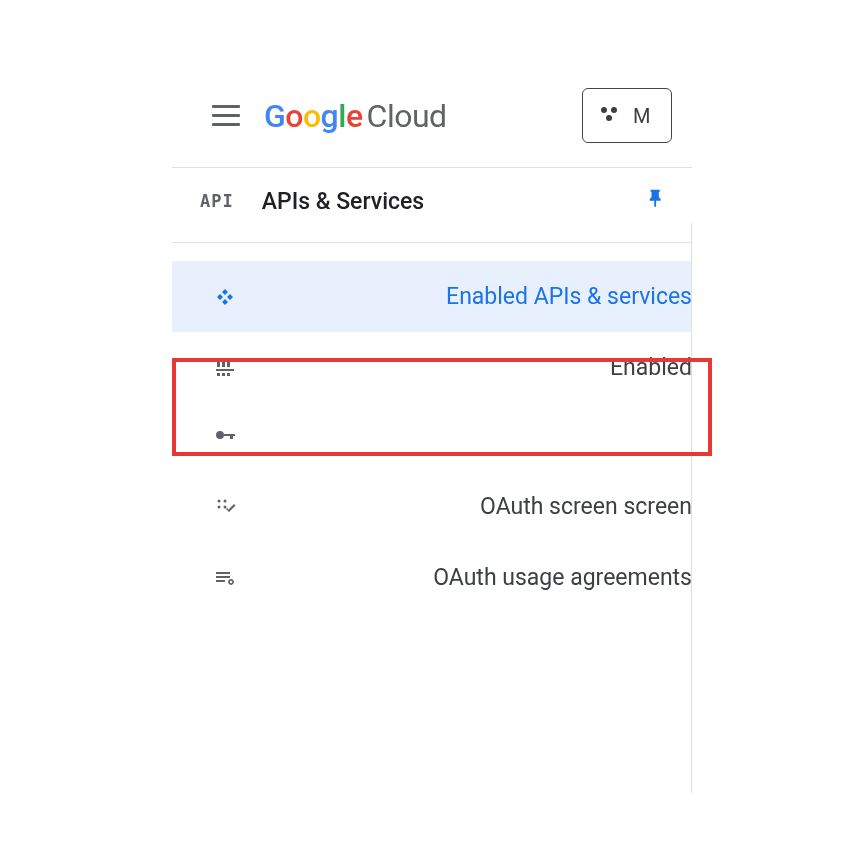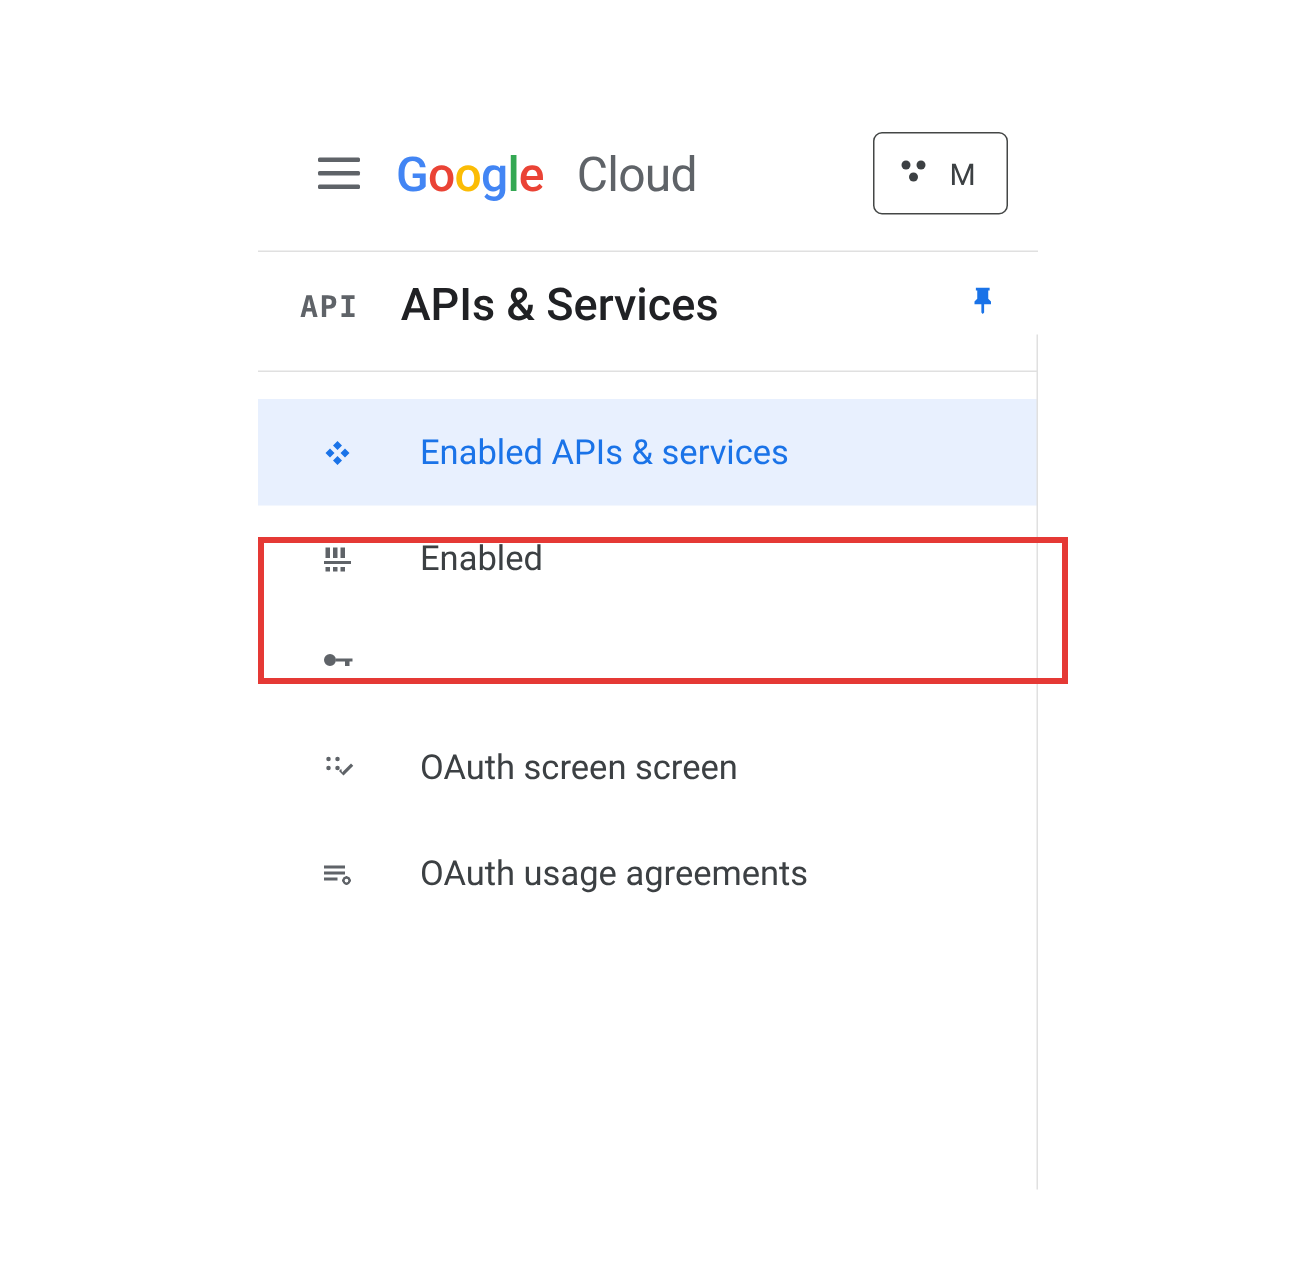--- a/index.html
+++ b/index.html
@@ -40,21 +40,21 @@
       font-size: 32px;
       font-weight: 500;
       letter-spacing: -0.5px;
     }
     .logo .g1 { color: #4285F4; }
     .logo .g2 { color: #EA4335; }
     .logo .g3 { color: #FBBC05; }
     .logo .g4 { color: #4285F4; }
     .logo .g5 { color: #34A853; }
     .logo .g6 { color: #EA4335; }
-    .logo .cloud { color: #5f6368; margin-left: 22px; font-weight: 400; }
+    .logo .cloud { color: #5f6368; margin-left: 4px; font-weight: 400; }
 
     .project-btn {
       margin-left: auto;
       border: 1.5px solid #444746;
       border-radius: 6px;
       padding: 12px 14px;
       display: flex;
       align-items: center;
       gap: 12px;
       cursor: pointer;
@@ -69,42 +69,43 @@
     .section-title {
       display: flex;
       align-items: center;
       padding: 18px 24px 26px 28px;
       border-bottom: 1px solid #e0e0e0;
       gap: 28px;
     }
     .api-glyph {
       font-family: ui-monospace, monospace;
       font-weight: 700;
-      font-size: 20px;
+      font-size: 17px;
       color: #5f6368;
       letter-spacing: 1px;
     }
     .section-title h1 {
-      font-size: 30px;
+      font-size: 23px;
       font-weight: 500;
       color: #202124;
       flex: 1;
     }
     .pin { color: #1a73e8; font-size: 26px; }
 
     .nav { padding-top: 18px; }
     .nav-item {
       display: flex;
       align-items: center;
       gap: 40px;
       padding: 22px 0 22px 38px;
       cursor: pointer;
       font-size: 23px;
       color: #3c4043;
       position: relative;
+      justify-content: space-between;
     }
     .nav-item.selected { background: #e8f0fe; color: #1a73e8; }
     .nav-item.selected .nav-icon { color: #1a73e8; }
     .nav-icon {
       width: 30px;
       display: inline-flex;
       justify-content: center;
       color: #5f6368;
     }
     .nav-icon svg { width: 24px; height: 24px; fill: currentColor; }

